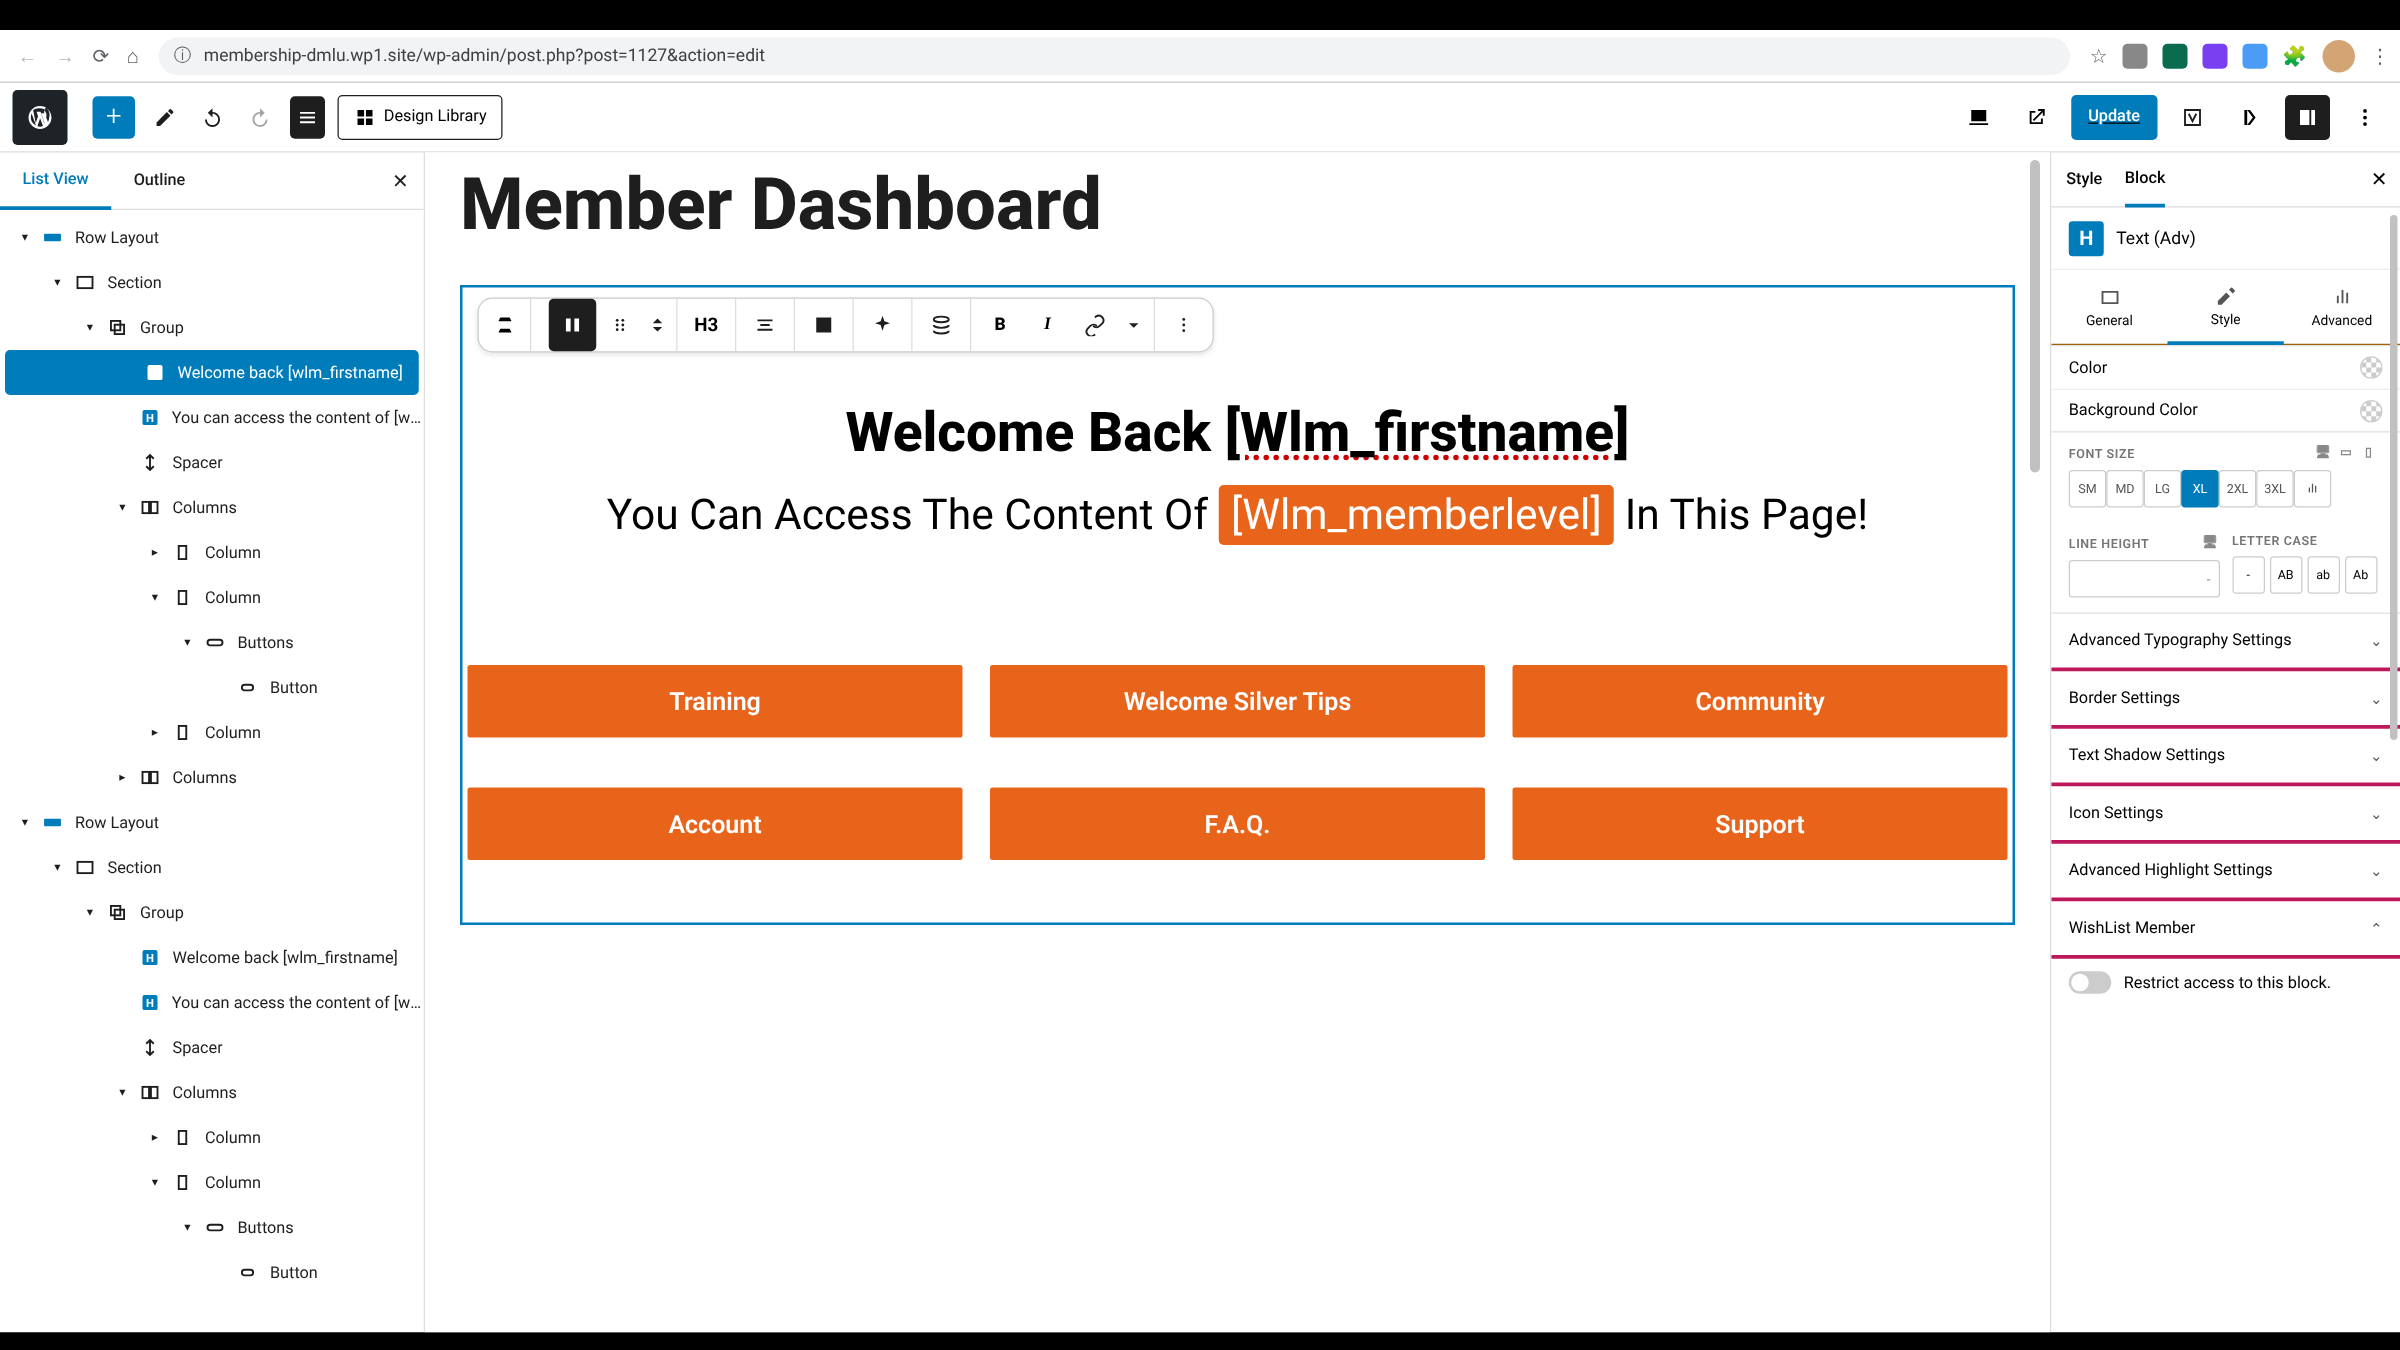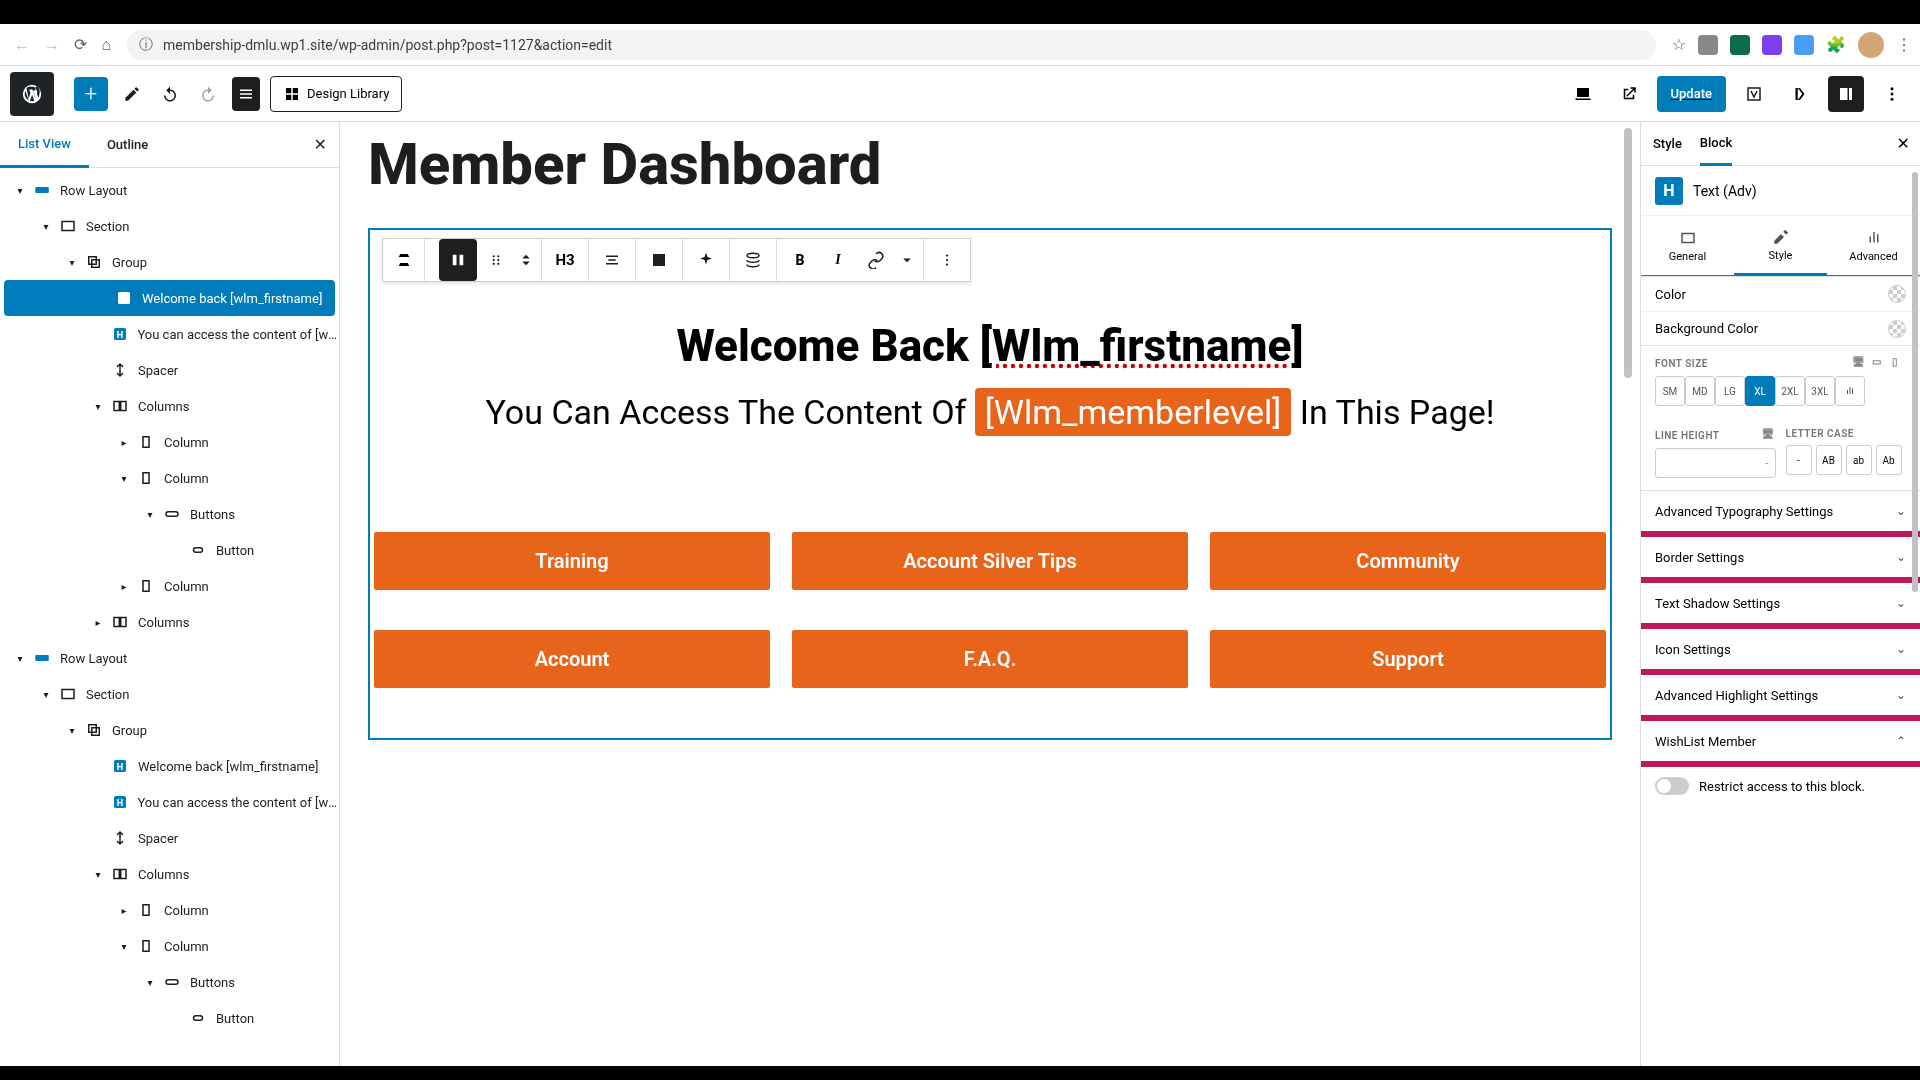--- a/index.html
+++ b/index.html
@@ -54,21 +54,21 @@
 .tree-row .blk-icon { width: 24px; height: 24px; margin-right: 6px; display: flex; align-items: center; justify-content: center; }
 .tree-row .blk-icon svg { width: 18px; height: 18px; }
 .tree-row.selected .blk-icon svg { fill: #fff; }
 .tree-label { overflow: hidden; text-overflow: ellipsis; }
 
 
 .editor { flex: 1; overflow-y: auto; background: #fff; position: relative; }
 .editor-scroll { padding: 0 28px 40px 28px; }
 .page-title { font-size: 58px; font-weight: 800; color: #1e1e1e; margin: 8px 0 30px 0; }
 .block-box { border: 2px solid #007cba; padding: 20px 0 40px 0; position: relative; }
-.block-toolbar { position: absolute; top: 8px; left: 12px; height: 44px; display: flex; background: #fff; border: 1px solid #ccc; border-radius: 0; box-shadow: 0 2px 4px rgba(0,0,0,.1); }
+.block-toolbar { position: absolute; top: 8px; left: 12px; height: 44px; display: flex; background: #fff; border: 1px solid #ccc; border-radius: 12px; box-shadow: 0 2px 4px rgba(0,0,0,.1); }
 .tb-handle { width: 42px; border-right: 1px solid #ddd; display: flex; align-items: center; justify-content: center; cursor: grab; margin-right: 10px; }
 .tb-group { display: flex; align-items: center; border-right: 1px solid #ddd; padding: 0 4px; }
 .tb-group:last-child { border-right: none; }
 .tb-btn { width: 38px; height: 42px; display: flex; align-items: center; justify-content: center; cursor: pointer; font-size: 14px; font-weight: 600; }
 .tb-btn.h3 { font-weight: 700; font-size: 15px; }
 .tb-btn.active { background: #1e1e1e; color: #fff; border-radius: 4px; }
 .tb-btn.icon svg { width: 18px; height: 18px; fill: #1e1e1e; }
 .tb-btn.active svg { fill: #fff; }
 .heading-line { font-size: 44px; font-weight: 800; text-align: center; margin-top: 70px; margin-bottom: 20px; }
 .heading-line .shortcode { text-decoration: underline; text-decoration-style: dotted; text-decoration-color: #c00; }
@@ -100,21 +100,21 @@
 .label-small .mini-icons span { width: 14px; height: 14px; font-size: 10px; color: #888; }
 .size-row { display: flex; gap: 0; padding: 0 14px 12px; }
 .size-btn { width: 30px; height: 30px; border: 1px solid #ccc; border-radius: 3px; font-size: 10px; display: flex; align-items: center; justify-content: center; cursor: pointer; color: #555; }
 .size-btn.active { background: #007cba; border-color: #007cba; color: #fff; }
 .two-col { display: flex; padding: 0 14px 12px; gap: 10px; }
 .col { flex: 1; }
 .col .label-small { padding-left: 0; padding-right: 0; }
 .lh-input { height: 30px; border: 1px solid #ccc; border-radius: 3px; display: flex; align-items: center; justify-content: flex-end; padding: 0 6px; font-size: 11px; color: #888; }
 .case-row { display: flex; gap: 4px; }
 .case-btn { width: 26px; height: 30px; border: 1px solid #ccc; border-radius: 3px; font-size: 10px; display: flex; align-items: center; justify-content: center; cursor: pointer; }
-.accordion { height: 46px; display: flex; align-items: center; justify-content: space-between; padding: 0 14px; font-size: 13px; cursor: pointer; border-bottom: 6px solid #be185d; }
+.accordion { height: 46px; display: flex; align-items: center; justify-content: space-between; padding: 0 14px; font-size: 13px; cursor: pointer; border-bottom: 3px solid #be185d; }
 .accordion .chev { font-size: 12px; color: #555; }
 .toggle-row { padding: 10px 14px; display: flex; align-items: center; gap: 10px; font-size: 13px; }
 .toggle { width: 34px; height: 18px; background: #ccc; border-radius: 9px; position: relative; cursor: pointer; }
 .toggle::after { content: ''; width: 14px; height: 14px; background: #fff; border-radius: 50%; position: absolute; top: 2px; left: 2px; }
 .right-scroll { overflow-y: auto; flex: 1; position: relative; }
 .right-thumb { position: absolute; right: 2px; top: 6px; width: 6px; height: 420px; background: #c1c1c1; border-radius: 3px; }
 
 .bottom-black { position: absolute; bottom: 0; left: 0; right: 0; height: 14px; background: #000; }
 
 svg.ico { width: 18px; height: 18px; fill: currentColor; }
@@ -553,21 +553,21 @@
             <span>Welcome Back </span><span class="shortcode">[Wlm_firstname]</span>
           </h3>
           <p class="sub-line">
             <span>You Can Access The Content Of </span>
             <span class="highlight">[Wlm_memberlevel]</span>
             <span> In This Page!</span>
           </p>
 
           <div class="btn-row" id="btn-row-1">
               <div class="big-btn">Training</div>
-              <div class="big-btn">Account Silver Tips</div>
+              <div class="big-btn">Welcome Silver Tips</div>
               <div class="big-btn">Community</div>
             </div>
           <div class="btn-row" id="btn-row-2" style="margin-bottom:10px">
               <div class="big-btn">Account</div>
               <div class="big-btn">F.A.Q.</div>
               <div class="big-btn">Support</div>
             </div>
         </div>
       </div>
     </div>

